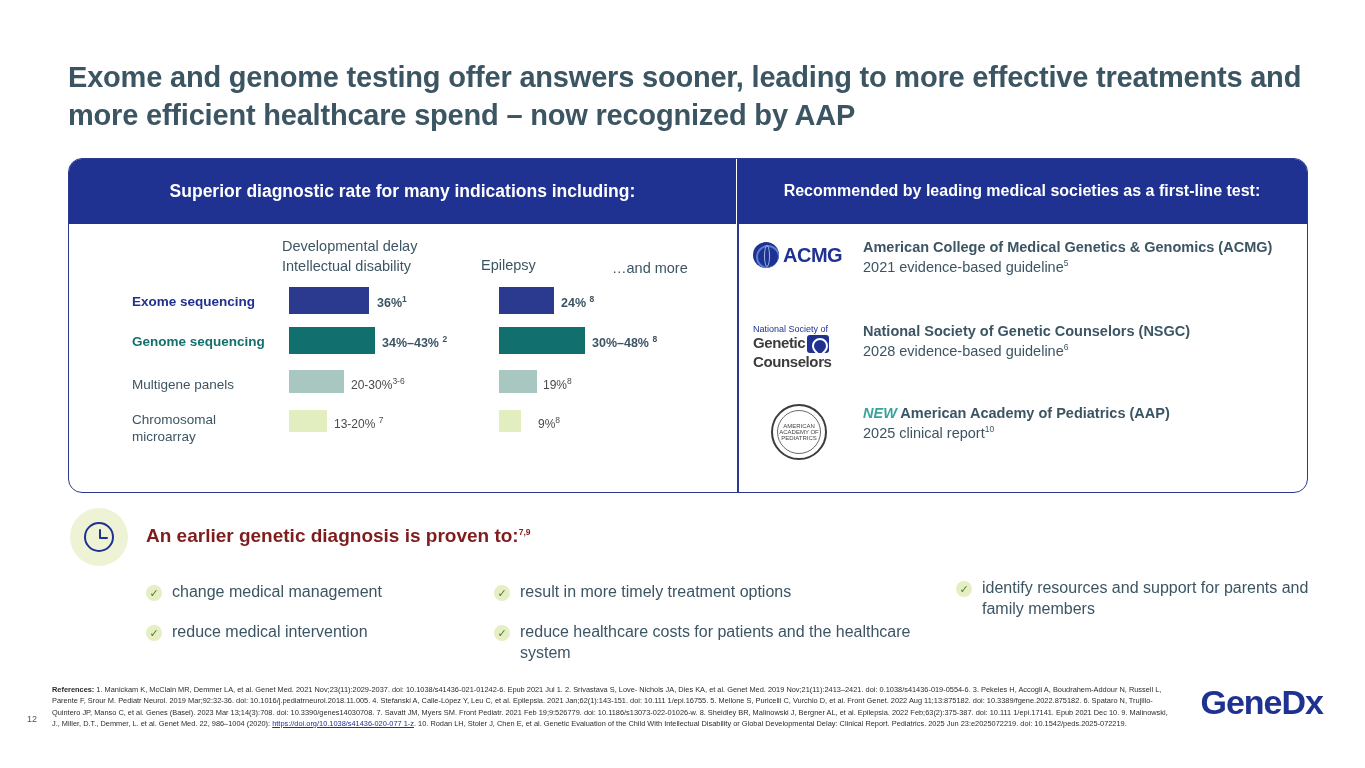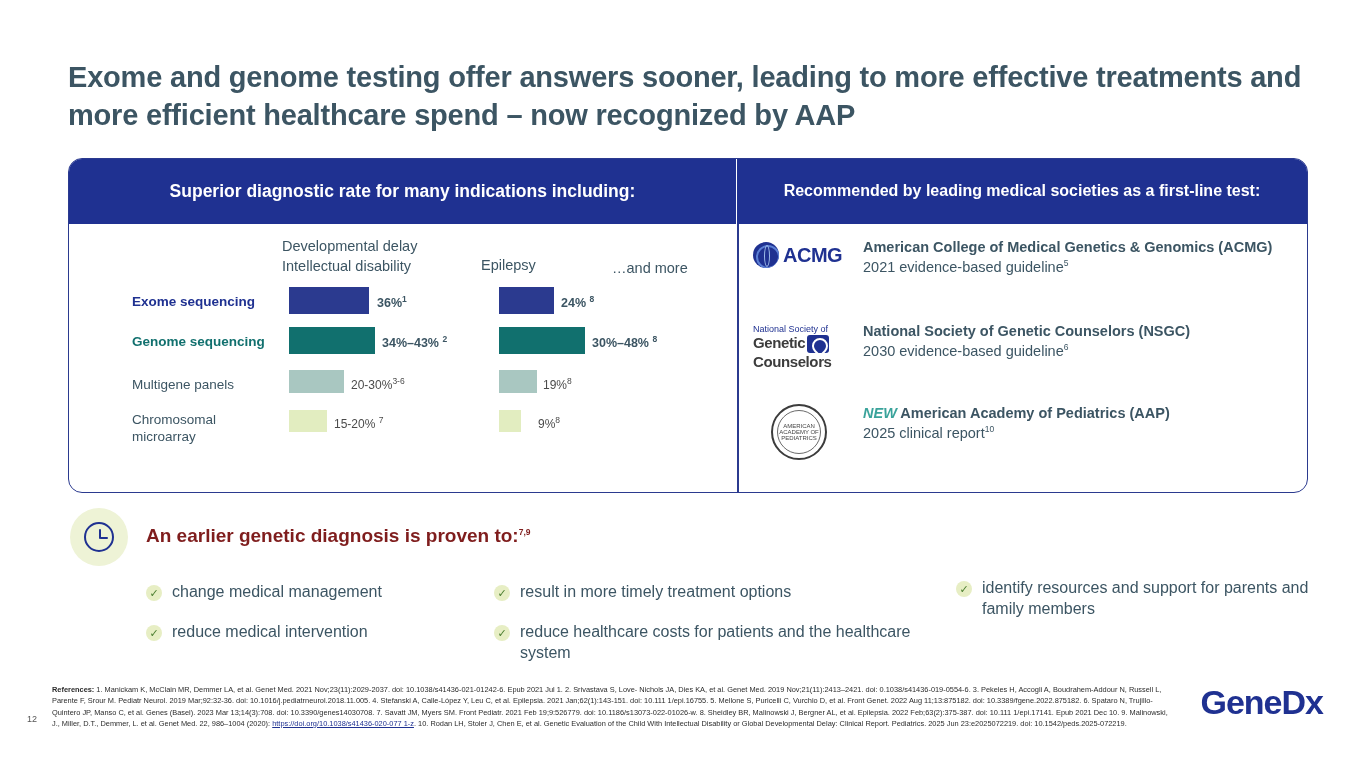--- a/index.html
+++ b/index.html
@@ -215,21 +215,21 @@
         <span>34%–43%</span> <span class="sup">2</span>
       </div>
 
       <div class="bar" style="left:220px; top:146px; width:55px; height:23px; background:#a9c7c1;"></div>
       <div class="bar-val light" style="left:282px; top:152px;">
         <span>20-30%</span><span class="sup">3-6</span>
       </div>
 
       <div class="bar" style="left:220px; top:186px; width:38px; height:22px; background:#e2edc0;"></div>
       <div class="bar-val light" style="left:265px; top:191px;">
-        <span>15-20%</span> <span class="sup">7</span>
+        <span>13-20%</span> <span class="sup">7</span>
       </div>
 
       <div class="bar" style="left:430px; top:63px; width:55px; height:27px; background:#2b3a8f;"></div>
       <div class="bar-val" style="left:492px; top:70px;">
         <span>24%</span> <span class="sup">8</span>
       </div>
 
       <div class="bar" style="left:430px; top:103px; width:86px; height:27px; background:#11706e;"></div>
       <div class="bar-val" style="left:523px; top:110px;">
         <span>30%–48%</span> <span class="sup">8</span>
@@ -267,21 +267,21 @@
         <div class="soc-logo">
           <div class="nsgc">
             <span>National Society of</span>
             <span class="big"><span>Genetic</span><span class="nsgc-badge"></span></span>
             <span class="big">Counselors</span>
           </div>
         </div>
         <div class="soc-text">
           <div class="soc-name">National Society of Genetic Counselors (NSGC)</div>
           <div class="soc-sub">
-            <span>2030 evidence-based guideline</span><span class="sup">6</span>
+            <span>2028 evidence-based guideline</span><span class="sup">6</span>
           </div>
         </div>
       </div>
 
       <div class="soc s3">
         <div class="soc-logo">
           <div class="aap-seal">
             <div class="aap-inner">AMERICAN ACADEMY OF PEDIATRICS</div>
           </div>
         </div>

